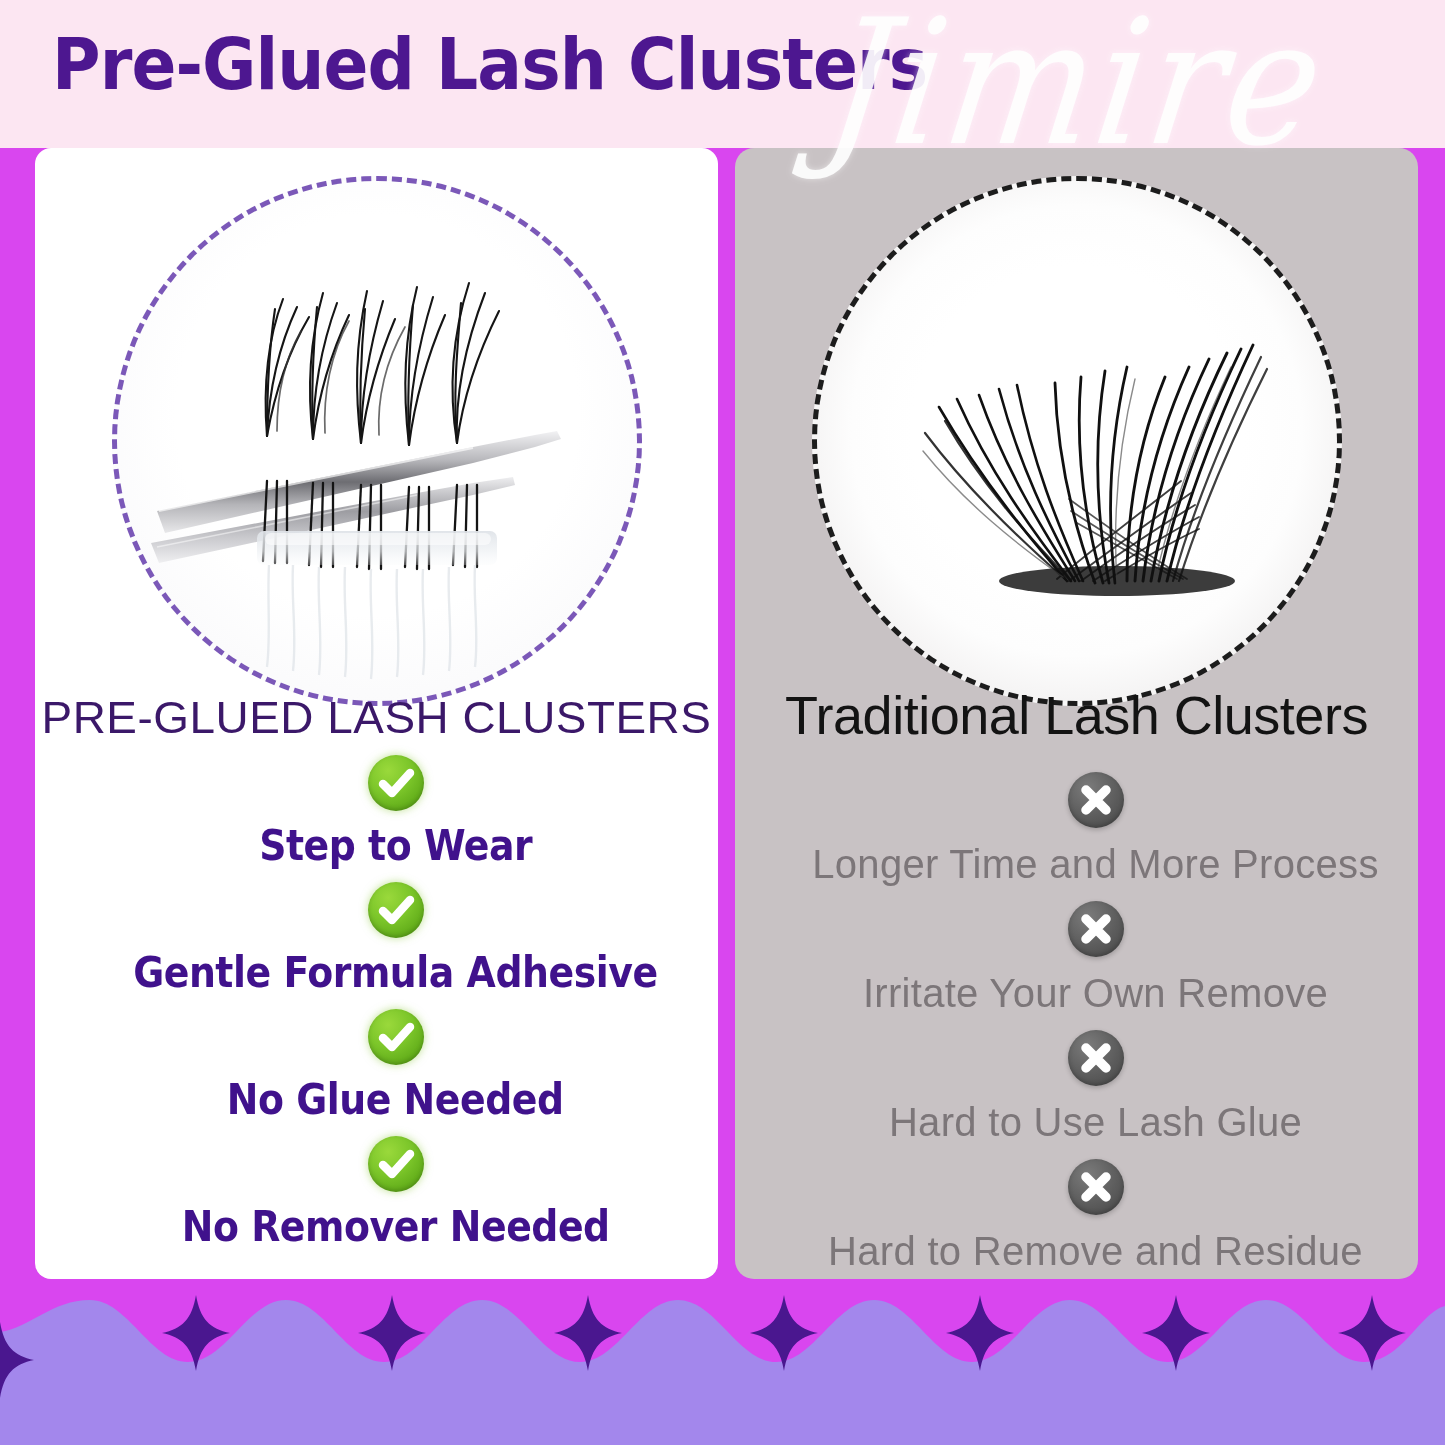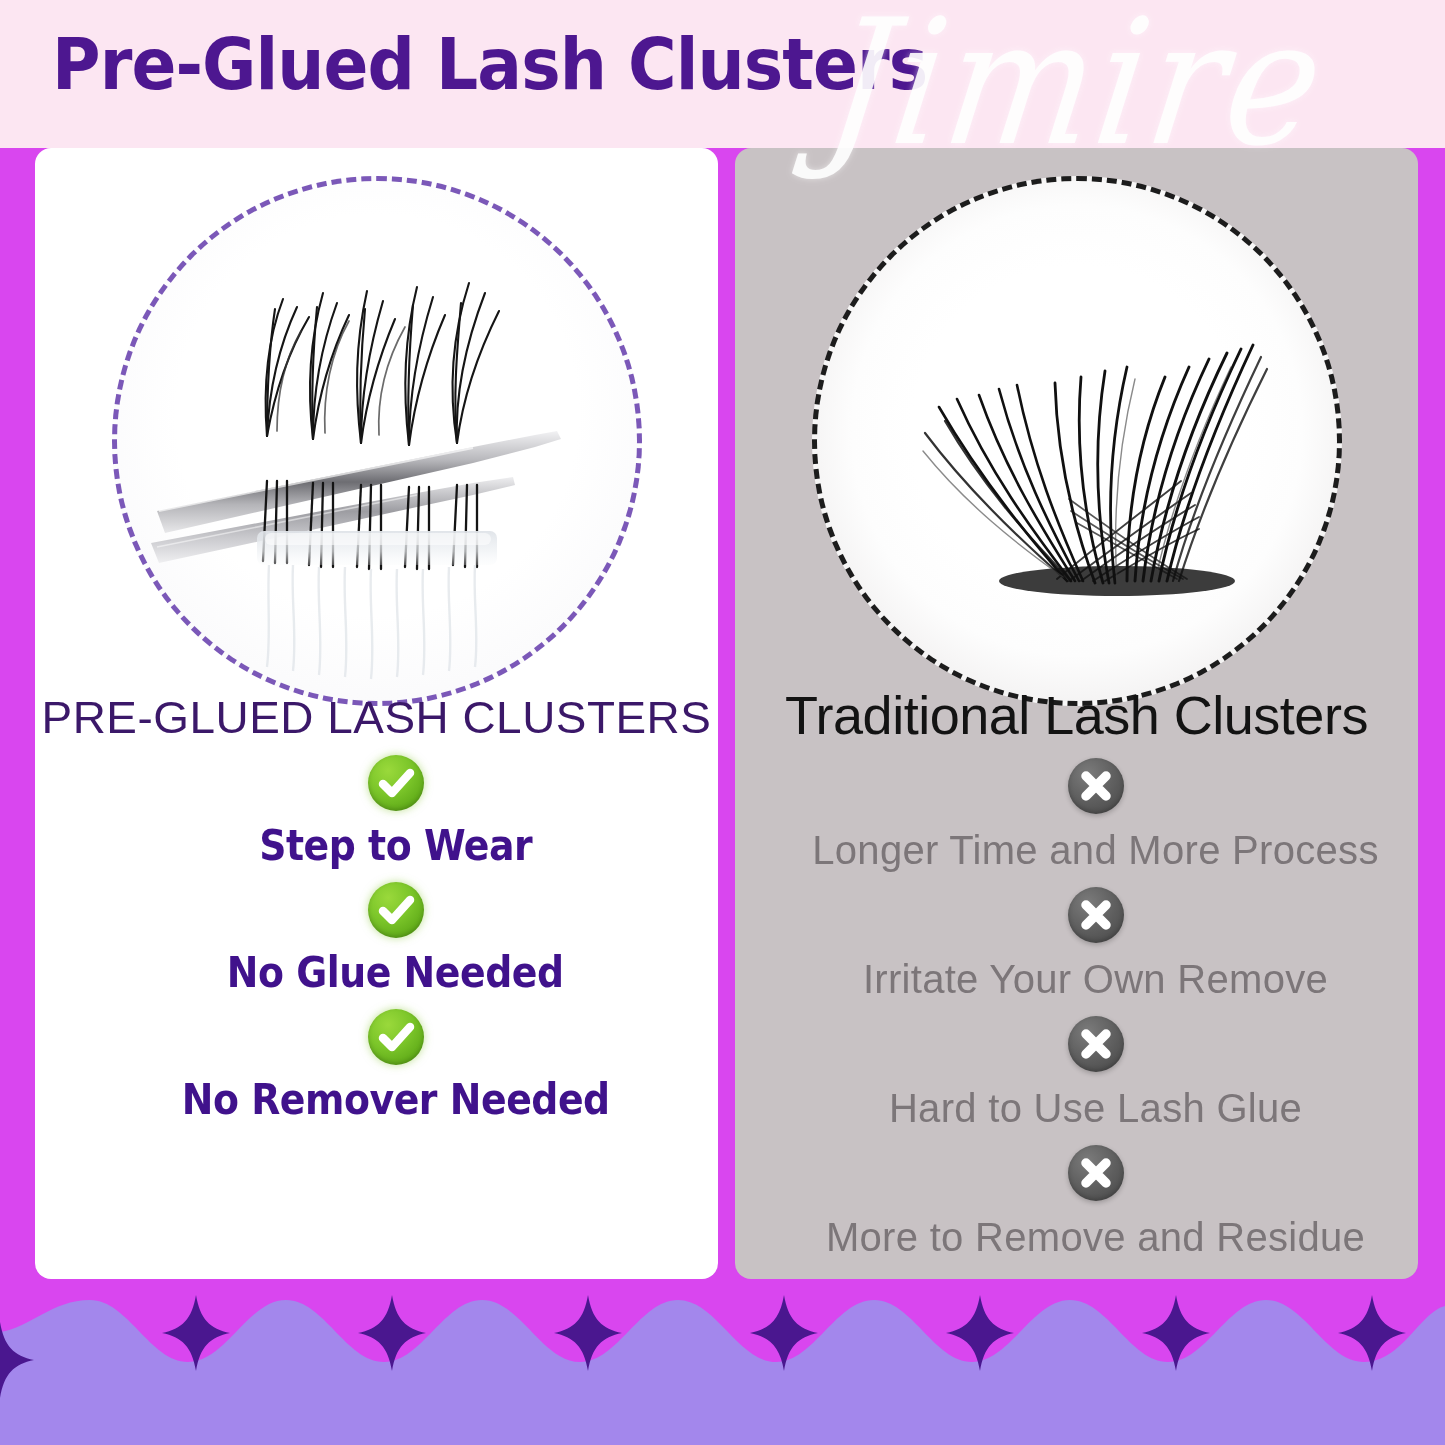--- a/index.html
+++ b/index.html
@@ -67,20 +67,21 @@
   }
   .panel-left {
     left: 35px;
     width: 683px;
     background: #ffffff;
   }
   .panel-right {
     left: 735px;
     width: 683px;
     background: #c8c2c4;
+    border-radius: 19px;
   }
 
   
   .circle-wrap {
     position: absolute;
     left: 50%;
     transform: translateX(-50%);
     top: 28px;
     width: 520px;
     height: 520px;
@@ -124,21 +125,21 @@
     color: #131313;
   }
 
   
   .feature-list {
     position: absolute;
     left: 0;
     width: 100%;
   }
   .list-left  { top: 607px; }
-  .list-right { top: 610px; }
+  .list-right { top: 624px; }
 
   .feature-row {
     display: flex;
     flex-direction: column;
     align-items: center;
     padding-left: 38px;
   }
 
   .icon-check, .icon-cross {
     width: 56px;
@@ -315,20 +316,28 @@
 
       <div class="feature-row">
         <span class="icon-check">
           <svg viewBox="0 0 56 56">
               <path d="M15 29 L24 38 L42 18" fill="none" stroke="#ffffff" stroke-width="8.5" stroke-linecap="round" stroke-linejoin="round"></path>
             </svg>
         </span>
         <div class="feature-text-left">Step to Wear</div>
       </div>
 
+      <div class="feature-row">
+        <span class="icon-check">
+          <svg viewBox="0 0 56 56">
+              <path d="M15 29 L24 38 L42 18" fill="none" stroke="#ffffff" stroke-width="8.5" stroke-linecap="round" stroke-linejoin="round"></path>
+            </svg>
+        </span>
+        <div class="feature-text-left">Gentle Formula Adhesive</div>
+      </div>
 
       <div class="feature-row">
         <span class="icon-check">
           <svg viewBox="0 0 56 56">
               <path d="M15 29 L24 38 L42 18" fill="none" stroke="#ffffff" stroke-width="8.5" stroke-linecap="round" stroke-linejoin="round"></path>
             </svg>
         </span>
         <div class="feature-text-left">No Glue Needed</div>
       </div>
 
@@ -436,21 +445,21 @@
         </span>
         <div class="feature-text-right">Hard to Use Lash Glue</div>
       </div>
 
       <div class="feature-row">
         <span class="icon-cross">
           <svg viewBox="0 0 56 56">
               <path d="M18 18 L38 38 M38 18 L18 38" fill="none" stroke="#ffffff" stroke-width="9.5" stroke-linecap="round"></path>
             </svg>
         </span>
-        <div class="feature-text-right">More to Remove and Residue</div>
+        <div class="feature-text-right">Hard to Remove and Residue</div>
       </div>
 
     </div>
   </div>
 
   <div class="bottom-wave">
     <svg viewBox="0 0 1445 175" preserveAspectRatio="none">
       <path d="M0 62
                C 30 58, 52 30, 90 30
                C 128 30, 150 92, 188 92

